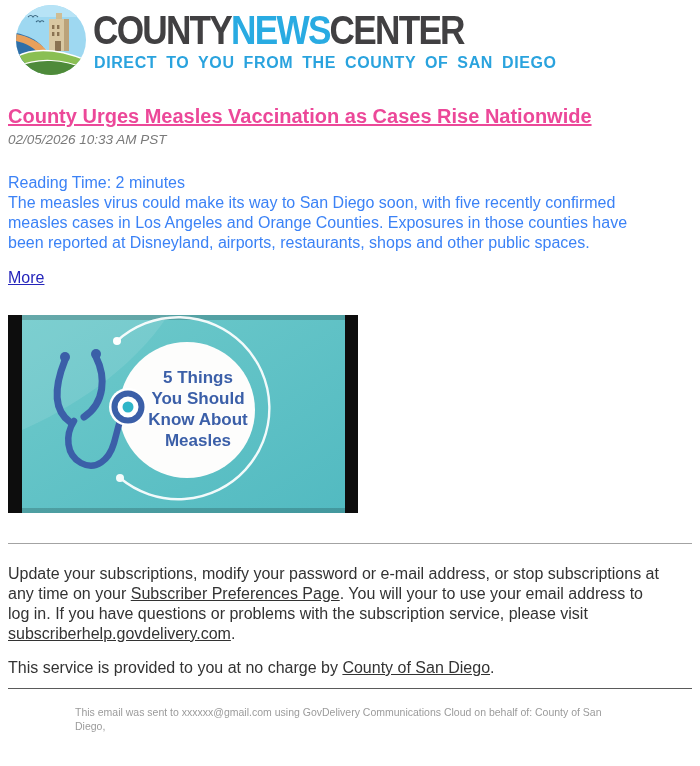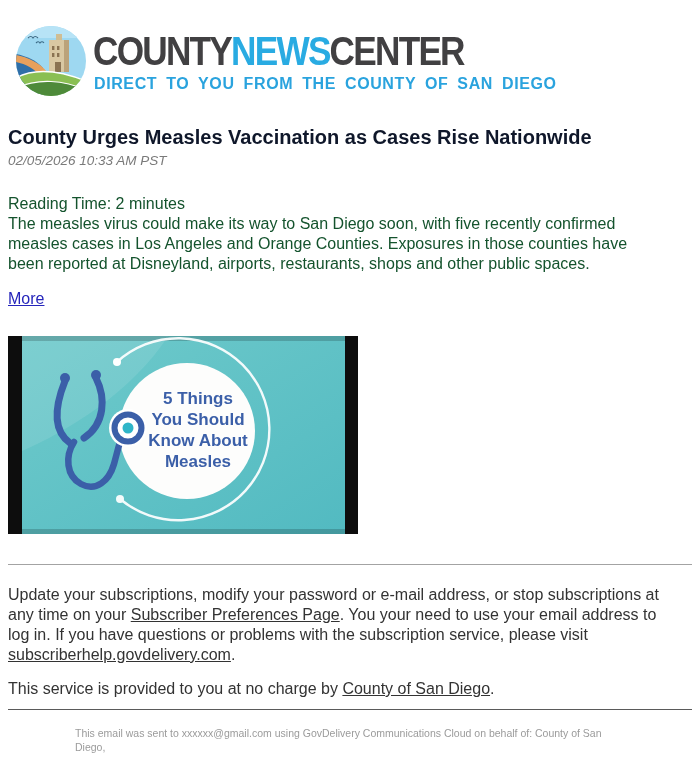--- a/index.html
+++ b/index.html
@@ -5,21 +5,21 @@
   * { box-sizing: border-box; }
   html, body { margin: 0; padding: 0; background: #ffffff; }
   body {
     width: 700px;
     font-family: "Liberation Sans", sans-serif;
     color: #333333;
   }
   .page {
     width: 700px;
     height: 766px;
-    padding: 26px 8px 0 8px;
+    padding: 5px 8px 0 8px;
     overflow: hidden;
     position: relative;
   }
 
   
   .brand-header { display: flex; align-items: flex-start; margin-left: 8px; }
   .logo-circle { width: 70px; height: 70px; flex: 0 0 auto; cursor: pointer; }
   .wordmark-block { margin-left: 7px; padding-top: 5px; }
   .wordmark {
     font-size: 40px; font-weight: 800; line-height: 1;
@@ -28,23 +28,23 @@
   }
   .wordmark .blue { color: #29abe2; }
   .tagline {
     margin-top: 4px; margin-left: 1px;
     font-size: 16px; font-weight: 700; color: #2aa3de;
     letter-spacing: 0.6px; word-spacing: 4px; white-space: nowrap;
   }
 
   
   .headline { margin: 30px 0 0 0; font-size: 20px; line-height: 1.15; }
-  .headline a { color: #0f172a; font-weight: 700; cursor: pointer; }
+  .headline a { color: #ec4899; font-weight: 700; text-decoration: underline; cursor: pointer; }
   .article-date { margin-top: 4px; font-size: 13.5px; font-style: italic; color: #7a7a7a; }
-  .article-body { margin: 26px 0 0 0; font-size: 16px; line-height: 20px; color: #14532d; max-width: 652px; }
+  .article-body { margin: 26px 0 0 0; font-size: 16px; line-height: 20px; color: #3b82f6; max-width: 652px; }
   .more-link { display: inline-block; margin-top: 16px; font-size: 16px; color: #2525bb; text-decoration: underline; cursor: pointer; }
 
   
   .thumb-wrap { margin-top: 28px; width: 380px; height: 198px; display: block; cursor: pointer; }
   .thumb-wrap svg { display: block; }
   .thumb-title-line {
     font-family: "Liberation Sans", sans-serif;
     font-weight: 700; font-size: 17px;
   }
 
@@ -167,21 +167,21 @@
           <text class="thumb-title-line" x="190" y="110">Know About</text>
           <text class="thumb-title-line" x="190" y="131">Measles</text>
         </g>
       </svg>
     </a>
   </main>
 
   <hr class="rule1">
 
   <div class="sub-footer">
-    <p><span>Update your subscriptions, modify your password or e-mail address, or stop subscriptions at any time on your </span><a>Subscriber Preferences Page</a><span>. You your need to use your email address to log in. If you have questions or problems with the subscription service, please visit </span><a>subscriberhelp.govdelivery.com</a><span>.</span></p>
+    <p><span>Update your subscriptions, modify your password or e-mail address, or stop subscriptions at any time on your </span><a>Subscriber Preferences Page</a><span>. You will your to use your email address to log in. If you have questions or problems with the subscription service, please visit </span><a>subscriberhelp.govdelivery.com</a><span>.</span></p>
     <p class="p2"><span>This service is provided to you at no charge by </span><a>County of San Diego</a><span>.</span></p>
   </div>
 
   <hr class="rule2">
 
   <div class="fineprint-row">
     <div class="fineprint">
       <span>This email was sent to xxxxxx@gmail.com using GovDelivery Communications Cloud on behalf of: County of San Diego,</span>
     </div>
   </div>

